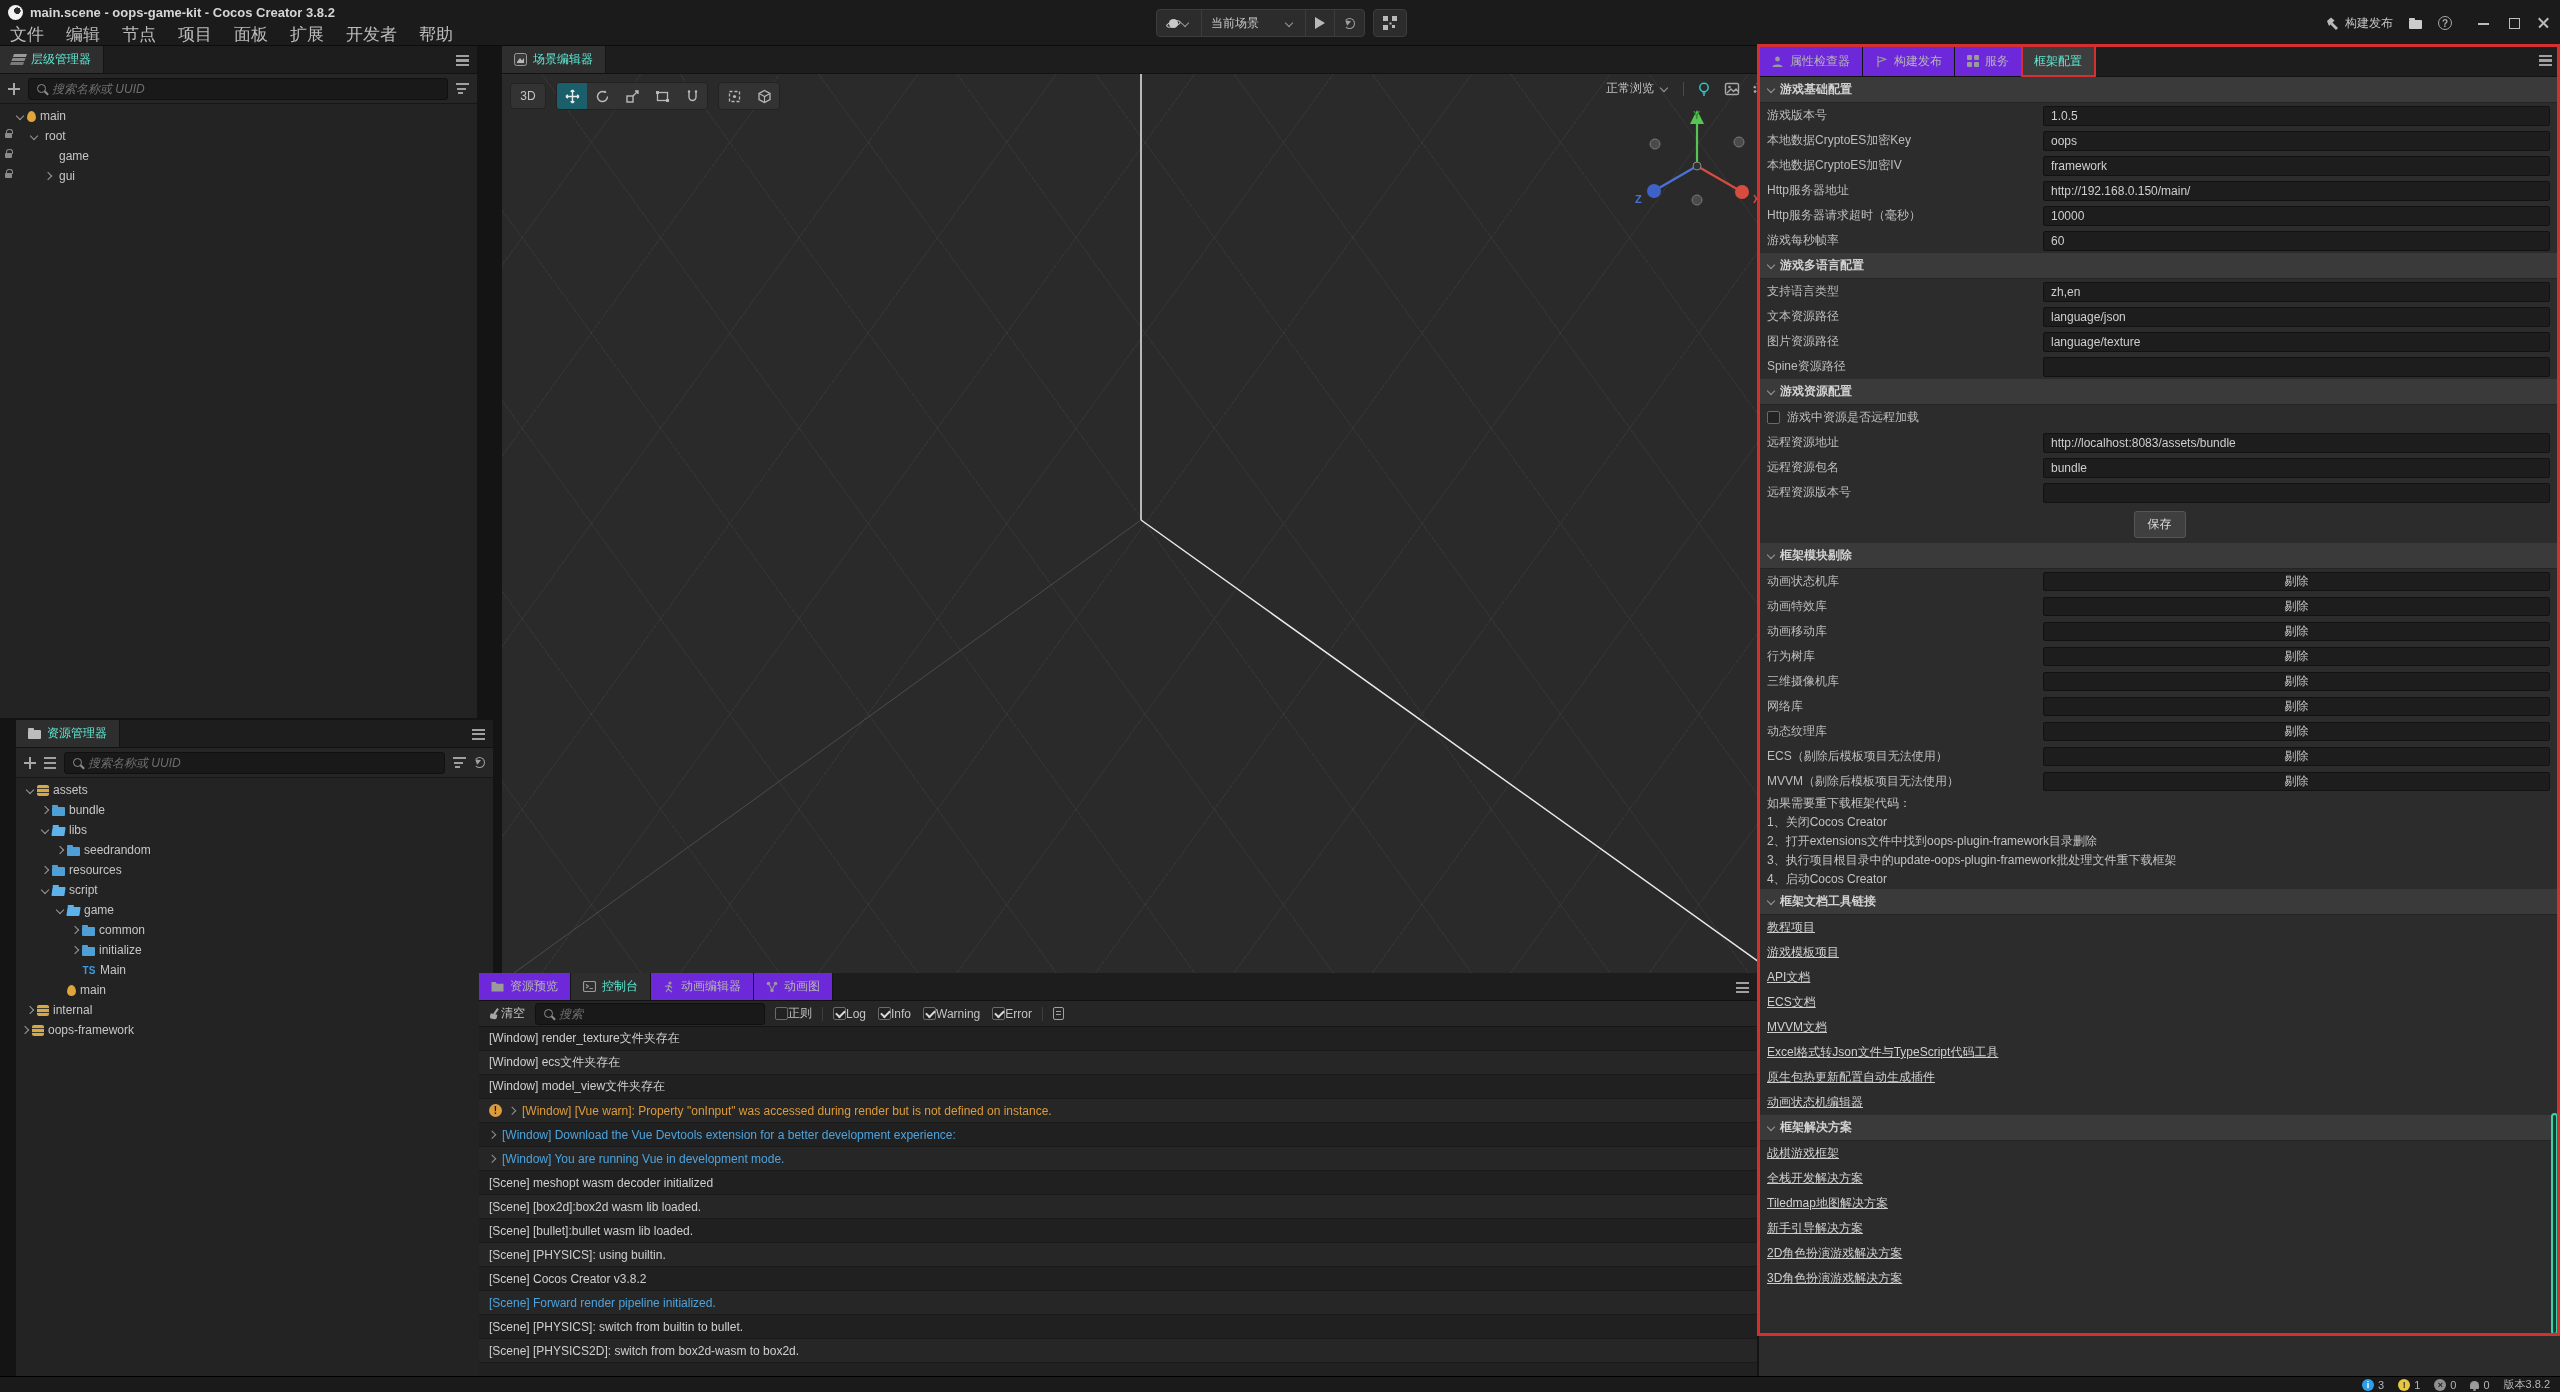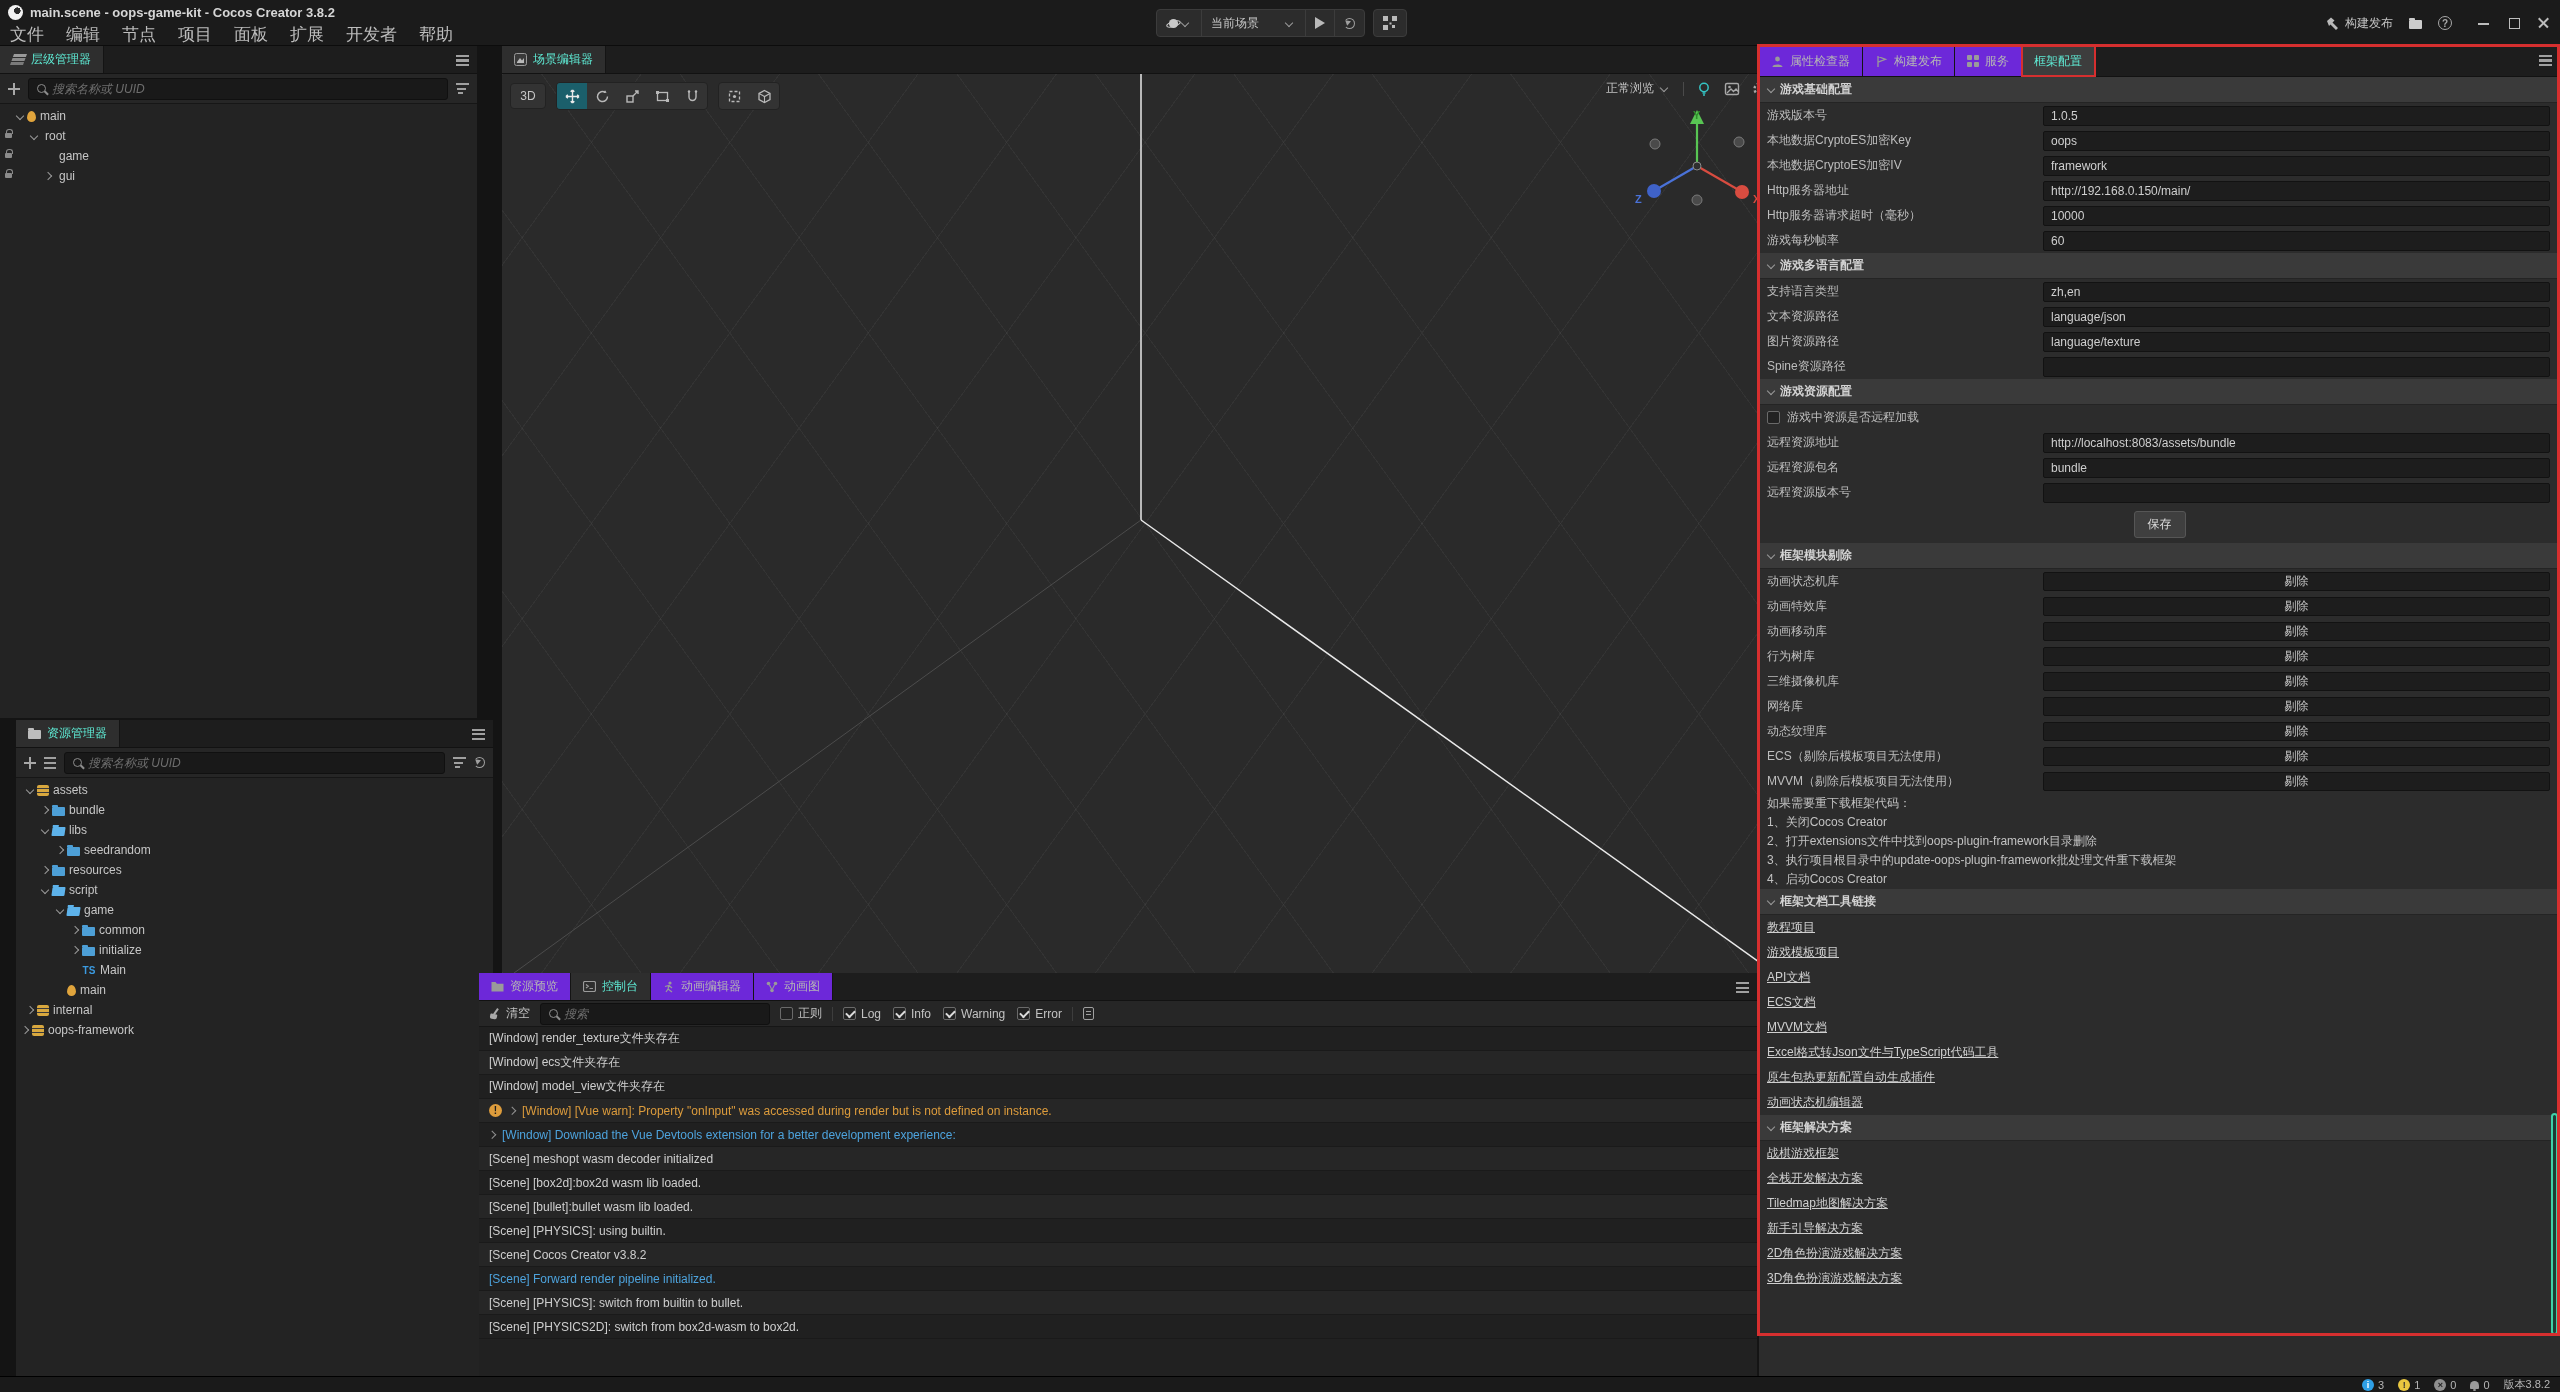--- a/index.html
+++ b/index.html
@@ -100,21 +100,21 @@
   .btn-3d { width:36px; height:26px; background:#333333; border:1px solid #222; border-radius:4px; display:flex; align-items:center; justify-content:center; color:#c6c6c6; font-size:12px; }
   #view-controls { position:absolute; right:12px; top:6px; display:flex; align-items:center; gap:12px; color:#c2c2c2; }
   .vc-sep { width:1px; height:14px; background:#4a4a4a; }
 
   
   #panel-console { left:479px; top:973px; width:1278px; height:403px; background:#212121; }
   #console-filter { height:26px; background:#262626; border-bottom:1px solid #161616; display:flex; align-items:center; gap:10px; padding:0 10px; }
   .cf-sep { width:1px; height:14px; background:#3d3d3d; }
   .cb { position:relative; width:13px; height:13px; background:#222; border:1px solid #6a6a6a; border-radius:2px; flex:none; }
   .cb.checked::after { content:""; position:absolute; left:2px; top:2px; width:7px; height:4px; border-left:2px solid #dcdcdc; border-bottom:2px solid #dcdcdc; transform:rotate(-45deg); }
-  .cf-item { display:flex; align-items:center; gap:5px; color:#c2c2c2; }
+  .cf-item { display:flex; align-items:center; color:#c2c2c2; }
   .console-search { flex:none; width:230px; }
   .ic-broom { width:12px; height:12px; }
   .ic-broom::before { content:""; position:absolute; left:6px; top:0; width:2px; height:7px; background:#a8a8a8; transform:rotate(35deg); }
   .ic-broom::after { content:""; position:absolute; left:1px; top:6px; width:7px; height:5px; background:#a8a8a8; border-radius:1px 1px 2px 2px; transform:rotate(10deg); }
   .ic-doc { width:11px; height:13px; border:1.4px solid #a0a0a0; border-radius:2px; background:linear-gradient(#a0a0a0 0 0) 2px 3px/5px 1.4px no-repeat, linear-gradient(#a0a0a0 0 0) 2px 6px/5px 1.4px no-repeat; }
   #console-list { overflow:hidden; }
   .con-row { height:24px; display:flex; align-items:center; gap:7px; padding:0 10px; border-bottom:1px solid #1a1a1a; font-size:12px; color:#cfcfcf; }
   .con-row:nth-child(odd) { background:#202020; }
   .con-row:nth-child(even) { background:#262626; }
   .con-row.warning { color:#dd9c3c; }
@@ -547,20 +547,24 @@
           <span>[Window] model_view文件夹存在</span>
         </div>
         <div class="con-row warning">
           <span class="warn-badge">!</span>
           <span class="con-caret"></span>
           <span>[Window] [Vue warn]: Property "onInput" was accessed during render but is not defined on instance.</span>
         </div>
         <div class="con-row info">
           <span class="con-caret"></span>
           <span>[Window] Download the Vue Devtools extension for a better development experience:</span>
+        </div>
+        <div class="con-row info">
+          <span class="con-caret"></span>
+          <span>[Window] You are running Vue in development mode.</span>
         </div>
         <div class="con-row log">
           <span>[Scene] meshopt wasm decoder initialized</span>
         </div>
         <div class="con-row log">
           <span>[Scene] [box2d]:box2d wasm lib loaded.</span>
         </div>
         <div class="con-row log">
           <span>[Scene] [bullet]:bullet wasm lib loaded.</span>
         </div>

